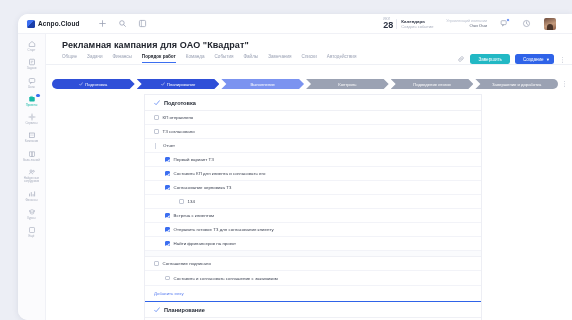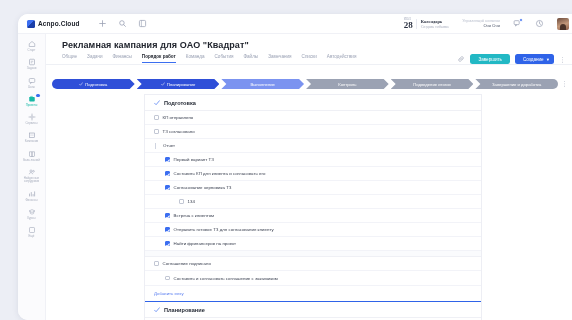--- a/index.html
+++ b/index.html
@@ -35,21 +35,21 @@
   }
   .logo { display: flex; align-items: center; margin-left: 9px; gap: 3px; }
   .logo-mark {
     width: 8px; height: 8px; border-radius: 1.5px;
     background: linear-gradient(135deg,#3b6ef0 50%,#1b3fa8 50%);
     display: inline-block;
   }
   .logo-text { font-size: 6.5px; font-weight: bold; color: #21252e; letter-spacing: .1px; }
   .topicons { display: flex; align-items: center; gap: 11px; margin-left: 18px; }
   .tic { width: 9px; height: 9px; color: #9aa1b4; display: block; }
-  .topright { margin-left: auto; display: flex; align-items: center; gap: 13px; margin-right: 3px; font-family: Liberation Serif, serif; }
+  .topright { margin-left: auto; display: flex; align-items: center; gap: 13px; margin-right: 16px; }
   .cal-wrap { display: flex; align-items: center; gap: 3px; }
   .cal-num {
     font-size: 9px; font-weight: bold; color: #2c3242; line-height: 8px;
   }
   .cal-num small { display:block; font-size:3px; font-weight:normal; color:#aab0c0; line-height:3px;}
   .cal-txt { border-left: 1px solid #e7e9f0; padding-left: 4px; }
   .cal-t1 { font-size: 4.4px; color: #2c3242; font-weight: bold; line-height: 5px; }
   .cal-t2 { font-size: 4px; color: #a7adbd; line-height: 5px; }
   .usr-txt { text-align: right; }
   .usr-t1 { font-size: 3.6px; color: #b9bfcd; line-height: 4.6px; }

